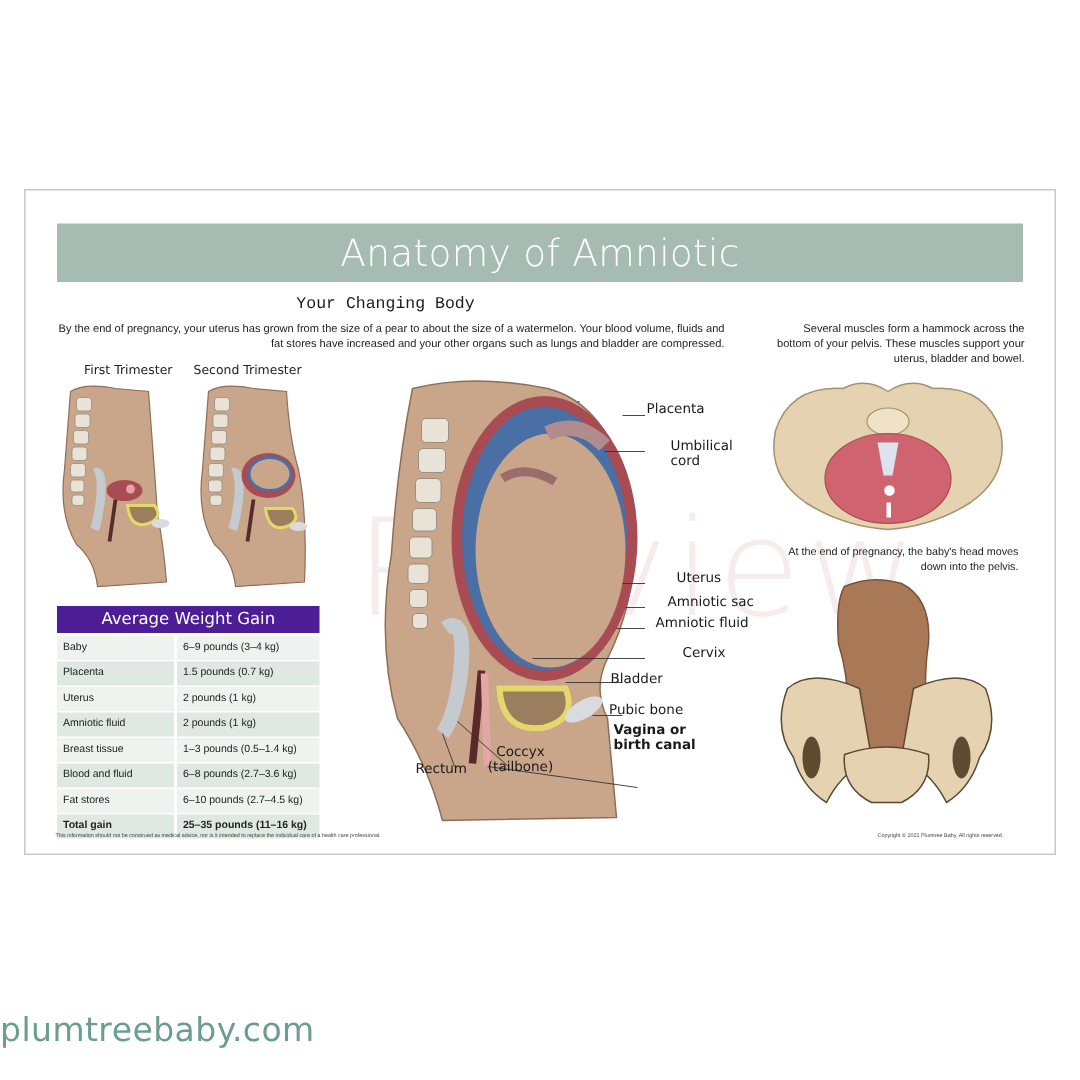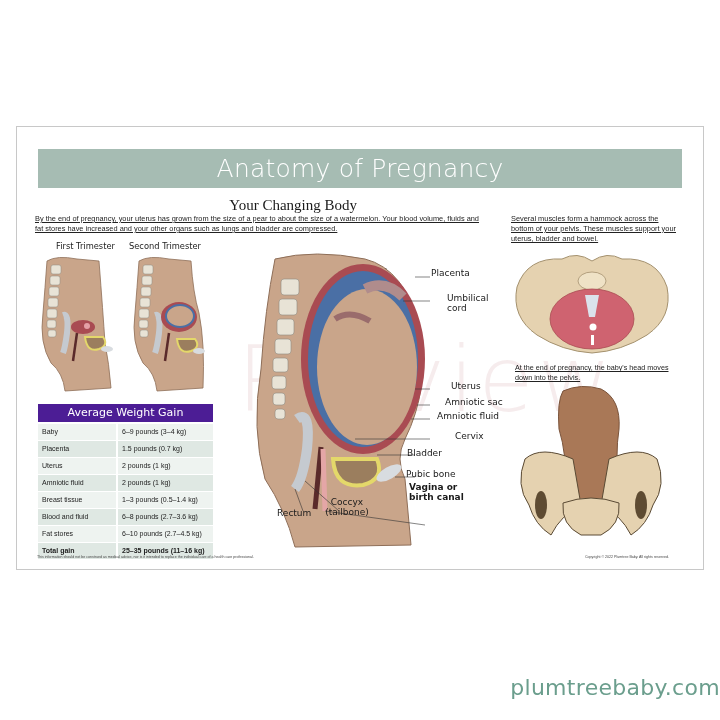--- a/index.html
+++ b/index.html
@@ -10,24 +10,24 @@
     position: absolute; left: 16px; top: 126px; width: 688px; height: 444px;
     border: 1px solid #c8c8c8; background: #fff; overflow: hidden;
   }
   .title-bar {
     position: absolute; left: 21px; top: 22px; width: 644px; height: 39px;
     background: #a6bcb3; color: #fff; text-align: center;
     font-family: "DejaVu Sans", sans-serif; font-weight: 300; font-size: 25px; line-height: 39px;
     letter-spacing: 0.2px;
   }
   .section-heading {
-    position: absolute; font-family: Liberation Serif, serif; font-size: 15px; color: #1a1a1a; text-align: right;
+    position: absolute; font-family: Liberation Mono, monospace; font-size: 11px; color: #1a1a1a; text-align: center;
   }
   .para {
-    position: absolute; font-size: 7.4px; line-height: 10px; color: #222; text-align: left; text-decoration: underline;
+    position: absolute; font-size: 7.4px; line-height: 10px; color: #222; text-align: right;
   }
   .tri-label {
     position: absolute; font-family: "DejaVu Sans", sans-serif; font-size: 8.3px; color: #222;
   }
   .tri-label.big { font-size: 10.5px; }
 
   .anno {
     position: absolute; font-family: "DejaVu Sans", sans-serif; font-size: 9px; line-height: 10px; color: #1a1a1a;
   }
 
@@ -50,33 +50,33 @@
 
   .disclaimer { position: absolute; left: 20px; top: 428px; font-size: 3.6px; color: #444; }
   .copyright { position: absolute; left: 568px; top: 428px; font-size: 3.6px; color: #444; }
 
   .watermark {
     position: absolute; left: 220px; top: 200px; font-family: "DejaVu Sans", sans-serif; font-weight: 200;
     font-size: 90px; color: rgba(190,120,130,0.14); letter-spacing: 4px; pointer-events: none;
   }
 
   .footer-brand {
-    position: absolute; left: 0; top: 675px; width: 720px; text-align: right;
+    position: absolute; left: 0; top: 675px; width: 720px; text-align: left;
     font-family: "DejaVu Sans", sans-serif; font-size: 22px; color: #6b9e8d; letter-spacing: 0.3px;
   }
   svg { position: absolute; }
 </style>
 </head>
 <body>
 
 <div class="poster">
 
   <div class="watermark">Preview</div>
 
-  <div class="title-bar">Anatomy of Pregnancy</div>
+  <div class="title-bar">Anatomy of Amniotic</div>
 
   <div class="section-heading" style="left:140px; top:70px; width:200px;">Your Changing Body</div>
   <div class="para" style="left:18px; top:87px; width:448px;">By the end of pregnancy, your uterus has grown from the size of a pear to about the size of a watermelon. Your blood volume, fluids and fat stores have increased and your other organs such as lungs and bladder are compressed.</div>
 
   <div class="tri-label" style="left:27px; top:114px;padding-left:12px;">First Trimester</div>
   <div class="tri-label" style="left:112px; top:114px;">Second Trimester</div>
   <div class="tri-label big" style="left:290px; top:113px;margin-top:24px;">Third Trimester</div>
 
   <svg style="left:20px; top:126px;" width="80" height="140" viewBox="0 0 80 140">
     <path d="M10 8 Q20 2 40 6 L62 8 Q66 60 68 90 Q72 110 74 135 L28 138 Q26 120 14 110 Q2 90 6 60 Q8 35 10 8 Z" fill="#c9a58a" stroke="#8e6e58" stroke-width="0.8"></path>

